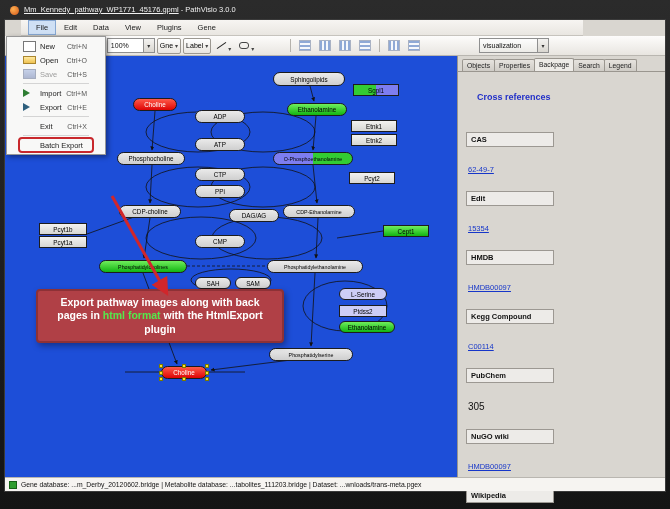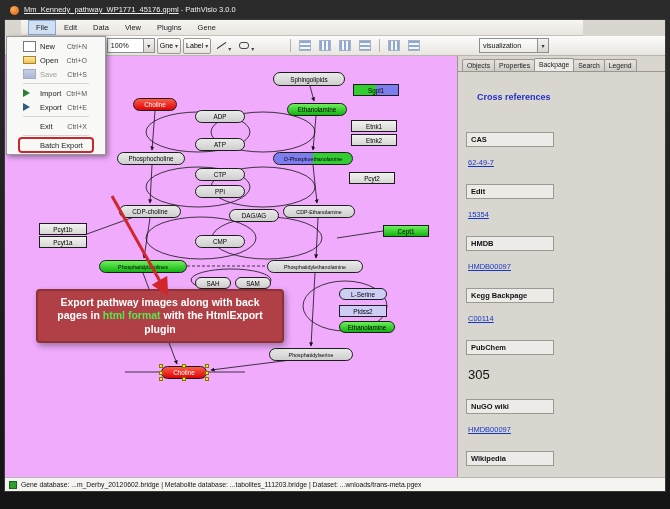--- a/index.html
+++ b/index.html
@@ -47,21 +47,21 @@
 .fm-item{display:flex;align-items:center;height:14px;padding:0 6px 0 4px;font-size:7.5px;color:#1c1c1c}
 .fm-icon{width:13px;margin-right:4px;display:flex;align-items:center}
 .fm-label{flex:1;white-space:nowrap}
 .fm-shortcut{color:#555;font-size:7px;white-space:nowrap}
 .fm-item.disabled{color:#9d9d9d}
 .fm-item.disabled .fm-icon{opacity:.4}
 .fm-item.sub .fm-shortcut::after{content:"▸";font-size:7px;color:#444}
 .fm-item.highlighted{outline:2px solid #c8282c;outline-offset:-1px;border-radius:3px}
 .menu-sep{height:1px;background:#d4d4d4;margin:2px 4px}
 
-#canvas{position:absolute;left:0;top:36px;width:453px;height:421px;background:#f0abfc;border-right:1px solid #9a968f}
+#canvas{position:absolute;left:0;top:36px;width:453px;height:421px;background:#1d4ed8;border-right:1px solid #9a968f}
 #edges{position:absolute;left:0;top:0;z-index:1}
 #pathway-nodes{position:absolute;inset:0;z-index:2}
 .node{position:absolute;border:1px solid #1c1c1c;display:flex;align-items:center;justify-content:center;white-space:nowrap;overflow:hidden;color:#000;background:linear-gradient(#eaeaea,#cfcfcf);z-index:2}
 .met-gray,.met-green,.met-red,.met-split,.met-purple{border-radius:7px}
 .met-green{background:linear-gradient(#6fee5c,#12b412)}
 .met-red{background:linear-gradient(#ff5a4a,#dd0404);color:#fff}
 .met-split{background:linear-gradient(90deg,#7d7df0 0 50%,#33cc33 50%)}
 .met-purple{background:#cdcdf6}
 .gene-gray{background:linear-gradient(#f2f2f0,#d7d7d3)}
 .gene-green{background:linear-gradient(#6fee5c,#12b412)}
@@ -74,23 +74,23 @@
 .h-sw{left:-3px;bottom:-3px}.h-w{left:-3px;top:calc(50% - 2px)}
 
 #annotation{position:absolute;left:31px;top:233px;width:248px;min-height:54px;background:#b04046;border:2px solid #8d3136;border-radius:4px;z-index:6;display:flex;align-items:center;justify-content:center;padding:4px 10px;text-align:center;font-weight:bold;font-size:10.5px;line-height:1.3;box-shadow:2px 3px 6px rgba(0,0,0,.35)}
 
 #side-panel{position:absolute;left:453px;top:36px;width:207px;height:421px;background:#d9d6d0}
 #panel-tabs{display:flex;align-items:flex-end;height:16px;padding-left:4px;border-bottom:1px solid #9a968f}
 .tab{font-size:6.8px;padding:2px 4px;background:linear-gradient(#e6e3de,#cfccc6);border:1px solid #9a968f;border-bottom:none;margin-right:-1px;border-radius:2px 2px 0 0;color:#222}
 .tab.active{background:#edebe7;padding-bottom:3px}
 #panel-content{padding:6px 8px}
 #xref-heading{color:#2230c8;font-weight:bold;font-size:9px;margin:14px 0 30px 11px}
-.xref-box{width:88px;background:#edebe8;border:1px solid #9c9892;padding:2px 4px;font-size:7.5px;font-weight:bold;color:#111;margin-bottom:11px}
+.xref-box{width:88px;background:#edebe8;border:1px solid #9c9892;padding:2px 4px;font-size:7.5px;font-weight:bold;color:#111;margin-bottom:18px}
 .xref-link{font-size:7.5px;color:#1636c9;text-decoration:underline;margin:0 0 17px 2px;display:block;width:max-content}
-.xref-plain{font-size:13px;color:#111;margin:12px 0 17px 2px;display:block}
+.xref-plain{font-size:10px;color:#111;margin:12px 0 17px 2px;display:block}
 #xref-footer{font-weight:bold;font-size:8.5px;color:#111;margin:2px 0 0 2px}
 
 #statusbar{position:absolute;left:0;top:457px;width:660px;height:14px;background:#f6f4f1;border-top:1px solid #b9b6b0;display:flex;align-items:center;padding:0 4px;gap:4px}
 #status-icon{width:8px;height:8px;background:#2f9e2f;border:1px solid #156315}
 #status-text{font-size:6.8px;color:#111;white-space:nowrap}
 
 #red-arrow-layer{position:absolute;inset:0;z-index:95;pointer-events:none}
 </style>
 </head>
 <body>
@@ -249,21 +249,21 @@
         </div>
       <div id="panel-content">
         <div id="xref-heading">Cross references</div>
         <div id="xref-sections">
             <div class="xref-box">CAS</div>
             <div class="xref-link">62-49-7</div>
             <div class="xref-box">Edit</div>
             <div class="xref-link">15354</div>
             <div class="xref-box">HMDB</div>
             <div class="xref-link">HMDB00097</div>
-            <div class="xref-box">Kegg Backpage</div>
+            <div class="xref-box">Kegg Compound</div>
             <div class="xref-link">C00114</div>
             <div class="xref-box">PubChem</div>
             <div class="xref-plain">305</div>
             <div class="xref-box">NuGO wiki</div>
             <div class="xref-link">HMDB00097</div>
             <div class="xref-box">Wikipedia</div>
             <div class="xref-link">Choline</div>
           </div>
       </div>
     </div>

